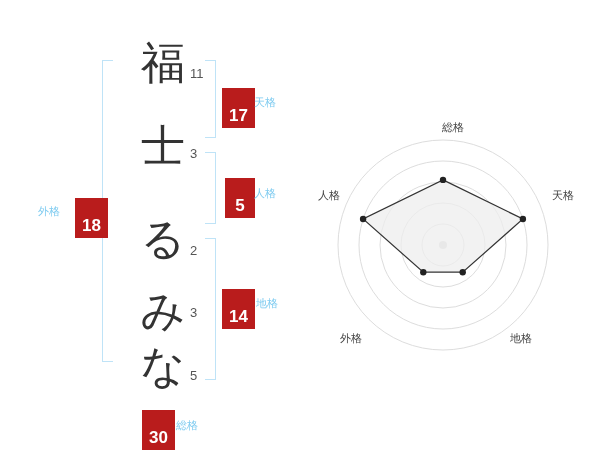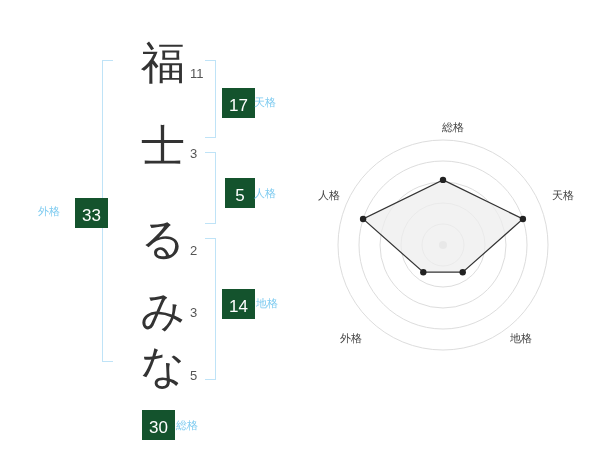--- a/index.html
+++ b/index.html
@@ -40,26 +40,26 @@
   }
   .kanji-stroke {
     position: absolute;
     font-family: "Liberation Sans", sans-serif;
     font-size: 13px;
     color: #555555;
   }
 
   .badge {
     position: absolute;
-    background: #14532d;
+    background: #b91c1c;
     color: #ffffff;
     font-family: "Liberation Sans", sans-serif;
     font-size: 17px;
-    font-weight: normal;
-    padding: 9px 7px 4px 7px;
+    font-weight: bold;
+    padding: 19px 7px 4px 7px;
     line-height: 1;
     text-align: center;
     min-width: 16px;
   }
   .badge-label {
     position: absolute;
     color: #7ecbf0;
     font-size: 11px;
     font-family: "Liberation Sans", sans-serif;
     white-space: nowrap;
@@ -95,21 +95,21 @@
 </style>
 </head>
 <body>
 
 <div id="root">
 
   <div class="name-panel">
 
     <div class="bracket-left" style="left:102px; top:60px; width:10px; height:300px;"></div>
 
-    <div class="badge" style="left:75px; top:198px;">33</div>
+    <div class="badge" style="left:75px; top:198px;">18</div>
     <div class="badge-label" style="left:38px; top:204px;">外格</div>
 
     <div class="kanji" style="left:135px; top:42px;">福</div>
     <div class="kanji-stroke" style="left:190px; top:66px;">11</div>
 
     <div class="kanji" style="left:135px; top:125px;">士</div>
     <div class="kanji-stroke" style="left:190px; top:146px;">3</div>
 
     <div class="kanji" style="left:135px; top:218px;">る</div>
     <div class="kanji-stroke" style="left:190px; top:243px;">2</div>

